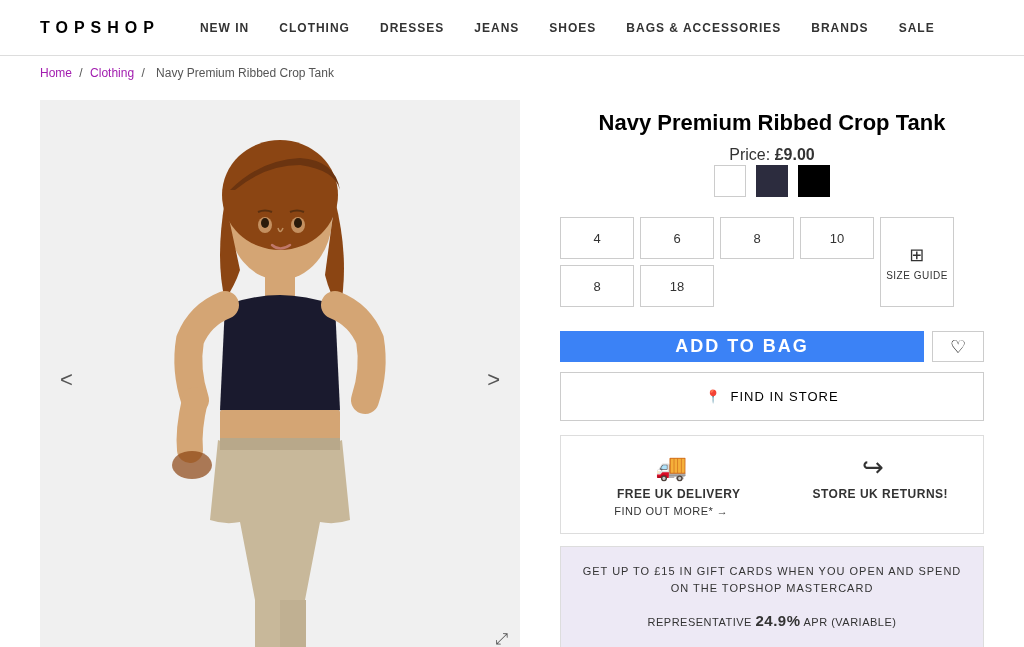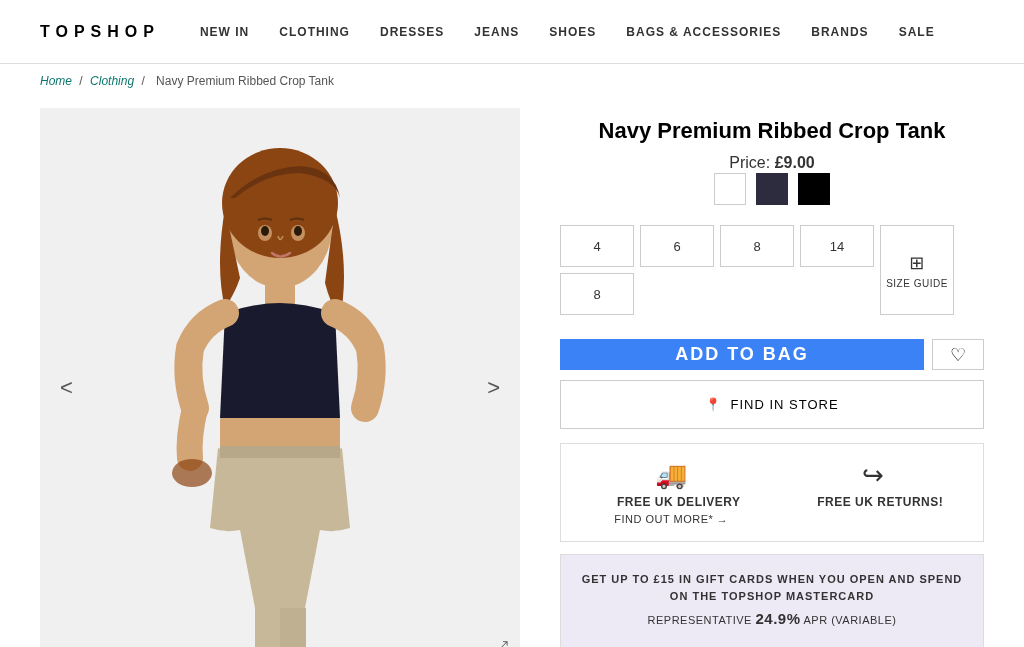--- a/index.html
+++ b/index.html
@@ -1,26 +1,26 @@
 <!DOCTYPE html>
 <html><head>
   <meta charset="utf-8">
   <style>
     * { margin: 0; padding: 0; box-sizing: border-box; }
     body { font-family: Arial, Helvetica, sans-serif; background: #fff; color: #333; font-size: 13px; }
 
     
-    nav { border-bottom: 1px solid #ddd; padding: 0 40px; display: flex; align-items: center; height: 64px; }
+    nav { border-bottom: 1px solid #ddd; padding: 0 40px; display: flex; align-items: center; height: 56px; }
     .logo { font-size: 16px; letter-spacing: 6px; font-weight: bold; margin-right: 40px; color: #000; }
     .nav-links { display: flex; gap: 30px; list-style: none; }
     .nav-links li a { text-decoration: none; color: #333; font-size: 12px; letter-spacing: 1px; text-transform: uppercase; font-weight: 600; }
 
     
     .breadcrumb { padding: 10px 40px; font-size: 12px; color: #555; }
-    .breadcrumb a { color: #0f766e; text-decoration: none; font-style: italic; }
+    .breadcrumb a { color: #a21caf; text-decoration: none; }
     .breadcrumb span { margin: 0 4px; }
 
     
     .product-page { display: flex; padding: 10px 40px 30px; gap: 40px; }
 
     
     .image-section { position: relative; width: 480px; min-width: 380px; background: #f5f5f5; flex-shrink: 0; height: 560px; display: flex; align-items: center; justify-content: center; overflow: hidden; }
     .product-image-placeholder { width: 100%; height: 100%; background: linear-gradient(160deg, #e8e8e8 0%, #d0d0d0 100%); position: relative; display: flex; align-items: center; justify-content: center; }
     .model-svg { width: 100%; height: 100%; }
     .nav-arrow { position: absolute; top: 50%; transform: translateY(-50%); background: none; border: none; font-size: 22px; cursor: pointer; color: #555; z-index: 10; padding: 10px; }
@@ -59,21 +59,21 @@
     
     .delivery-section { border: 1px solid #ddd; padding: 16px 20px; display: flex; align-items: flex-start; gap: 0; margin-bottom: 12px; }
     .delivery-left { flex: 1; display: flex; flex-direction: column; align-items: center; }
     .delivery-right { flex: 1; display: flex; flex-direction: column; align-items: center; }
     .delivery-icon { font-size: 26px; margin-bottom: 4px; }
     .delivery-label { font-size: 12px; font-weight: bold; letter-spacing: 0.5px; text-align: center; margin-left: 15px; }
     .delivery-link { font-size: 11px; text-align: right; margin-top: 4px; color: #333; text-decoration: none; letter-spacing: 0.5px; }
 
     
     .promo-section { background: #ede9f5; border: 1px solid #ddd; padding: 16px 20px; text-align: center; }
-    .promo-title { font-size: 11px; font-weight: bold; letter-spacing: 1px; text-transform: uppercase; margin-bottom: 6px; line-height: 1.5; }
+    .promo-title { font-size: 11px; font-weight: normal; letter-spacing: 1px; text-transform: uppercase; margin-bottom: 16px; line-height: 1.5; }
     .promo-apr { font-size: 11px; letter-spacing: 0.5px; margin-bottom: 6px; }
     .promo-apr strong { font-size: 15px; }
 
     .delivery-divider { width: 1px; background: #ddd; margin: 0 10px; }
   </style>
 </head>
 <body>
 
 <nav>
   <div class="logo">TOPSHOP</div>
@@ -164,22 +164,23 @@
       <div class="color-swatch white" title="White"></div>
       <div class="color-swatch dark-navy" title="Dark Navy"></div>
       <div class="color-swatch black" title="Black"></div>
     </div>
 
     <div class="size-section">
       <div class="size-grid">
         <button class="size-btn">4</button>
         <button class="size-btn">6</button>
         <button class="size-btn">8</button>
-        <button class="size-btn">14</button>
+        <button class="size-btn">10</button>
         <button class="size-btn">8</button>
+        <button class="size-btn">18</button>
       </div>
       <button class="size-guide-btn" style="margin-left:6px; grid-row: span 2;">
         <span class="size-guide-icon">⊞</span>
         <span>SIZE GUIDE</span>
       </button>
     </div>
 
     <div class="add-section">
       <button class="add-to-bag-btn">ADD TO BAG</button>
       <button class="wishlist-btn">
@@ -194,21 +195,21 @@
 
     <div class="delivery-section">
       <div class="delivery-left">
         <div class="delivery-icon">🚚</div>
         <div class="delivery-label">FREE UK DELIVERY</div>
         <a href="#" class="delivery-link">FIND OUT MORE* →</a>
       </div>
       <div class="delivery-divider"></div>
       <div class="delivery-right">
         <div class="delivery-icon" style="transform: scaleX(-1); display:inline-block;">↩</div>
-        <div class="delivery-label">FREE UK RETURNS!</div>
+        <div class="delivery-label">STORE UK RETURNS!</div>
       </div>
     </div>
 
     <div class="promo-section">
       <div class="promo-title">GET UP TO £15 IN GIFT CARDS WHEN YOU OPEN AND SPEND ON THE TOPSHOP MASTERCARD</div>
       <div class="promo-apr">
         <span>REPRESENTATIVE</span>
         <strong>24.9%</strong>
         <span>APR (VARIABLE)</span>
       </div>

